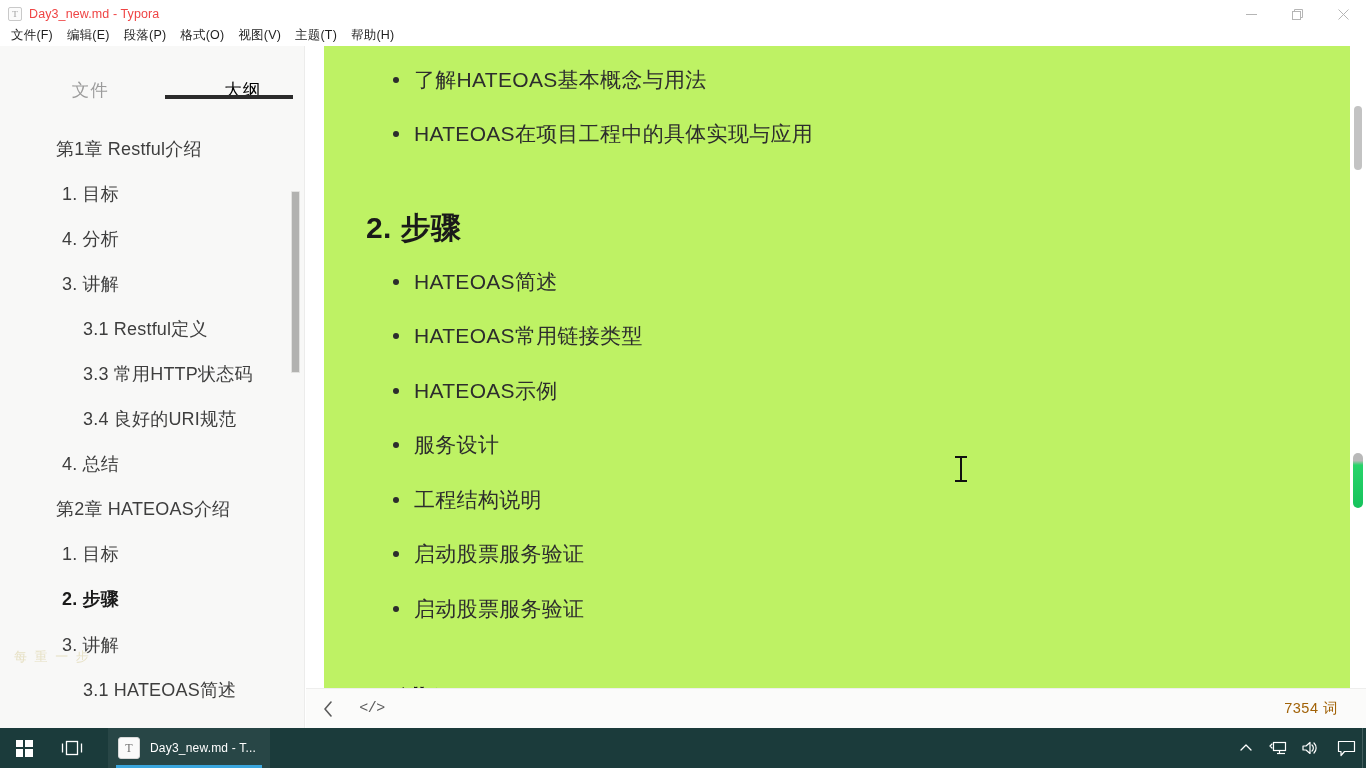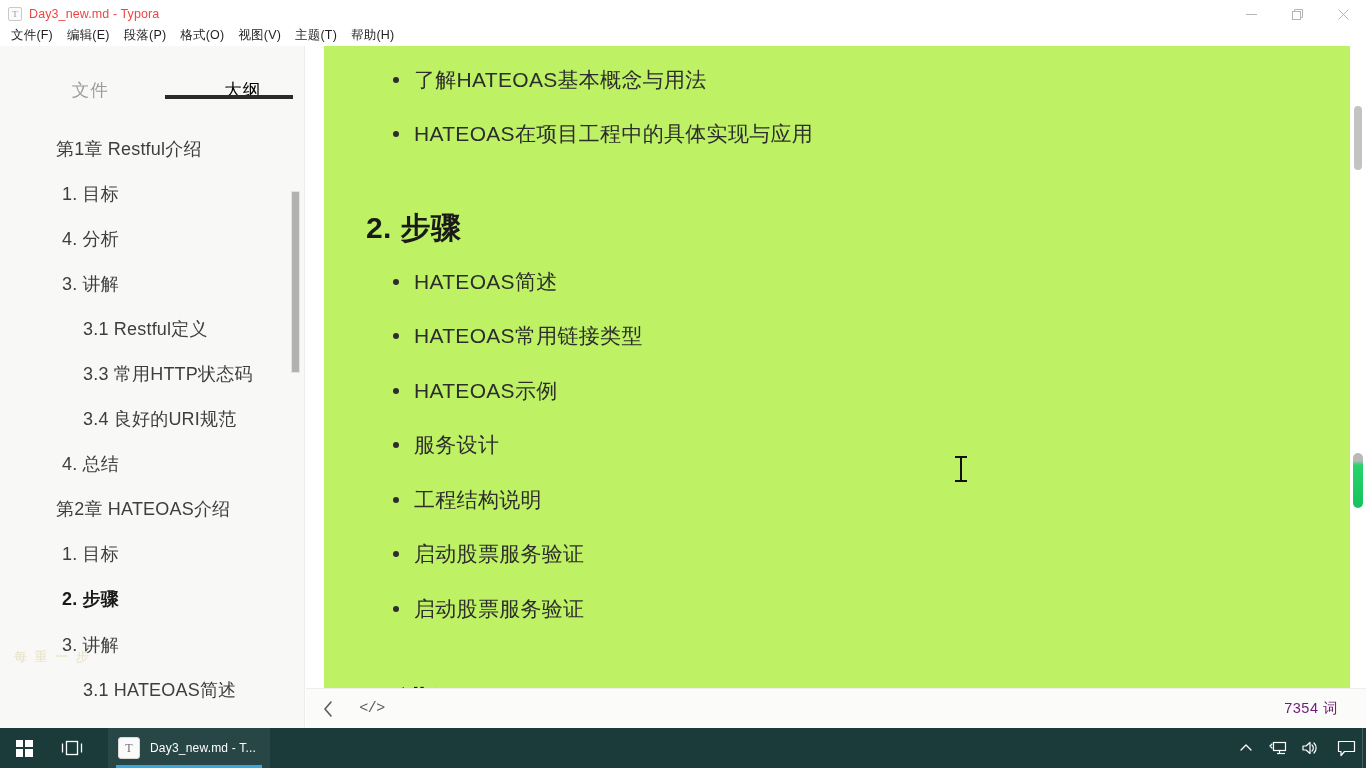--- a/index.html
+++ b/index.html
@@ -237,21 +237,21 @@
   }
   .sb-btn {
     width: 44px; height: 40px;
     display: flex; align-items: center; justify-content: center;
     color: #5b5b5b;
   }
   .sb-btn.src { font-size: 15px; font-family: "Liberation Mono", monospace; letter-spacing:-0.5px;}
   .sb-spacer { flex: 1; }
   .wordcount {
     font-size: 14.5px;
-    color: #701a75;
+    color: #a16207;
     padding-right: 28px;
     letter-spacing: 0.5px;
   }
 
   
   .taskbar {
     position: absolute;
     left: 0; bottom: 0;
     width: 1366px; height: 40px;
     background: #1b3b3b;

